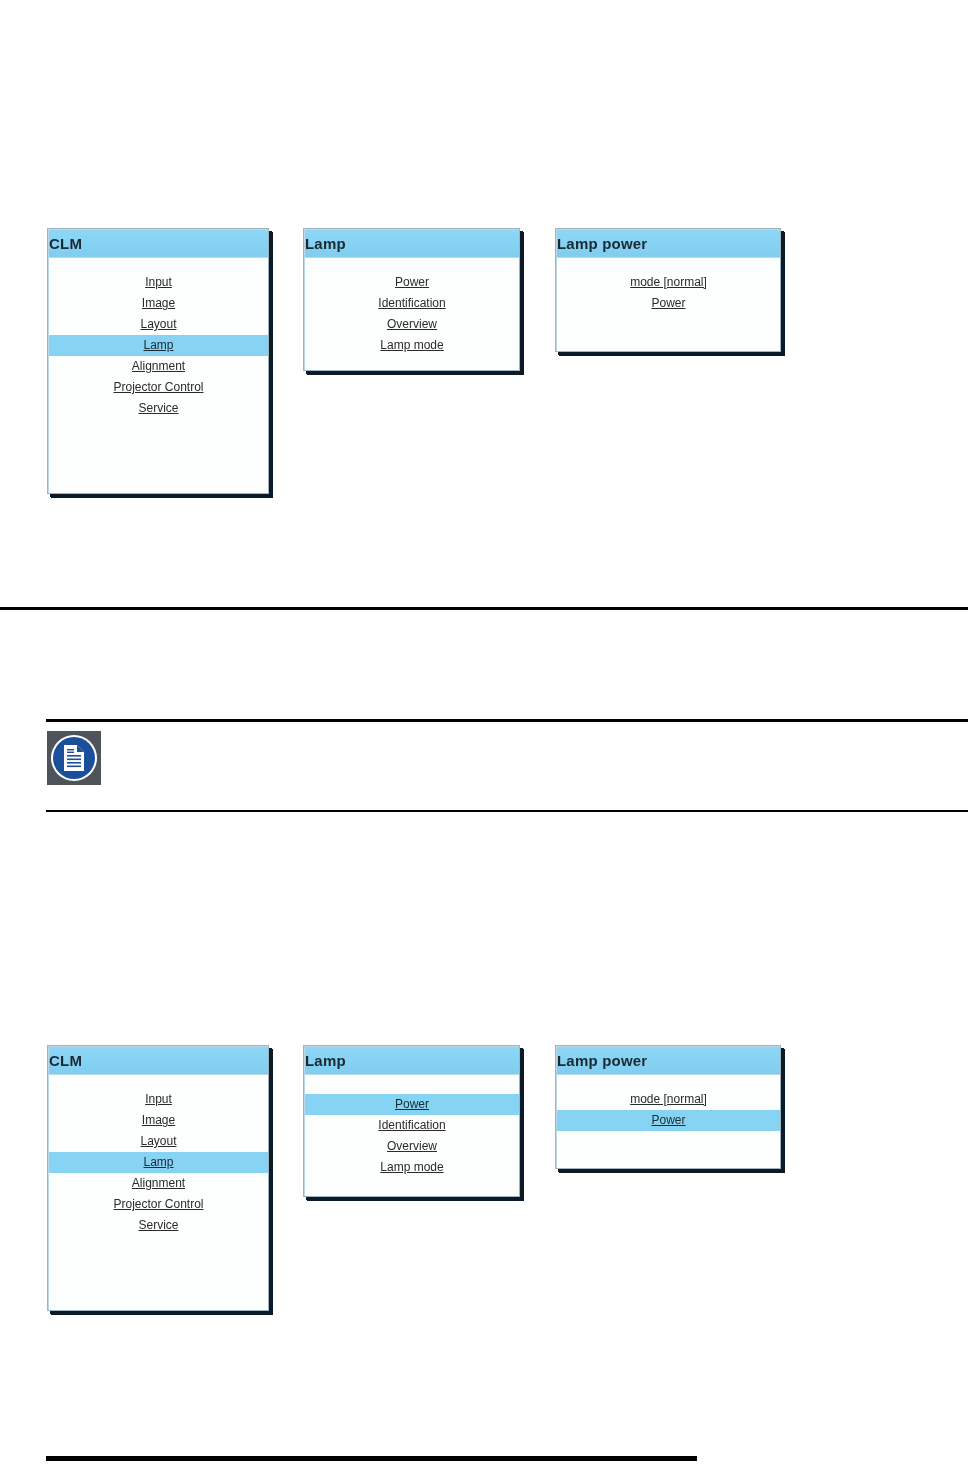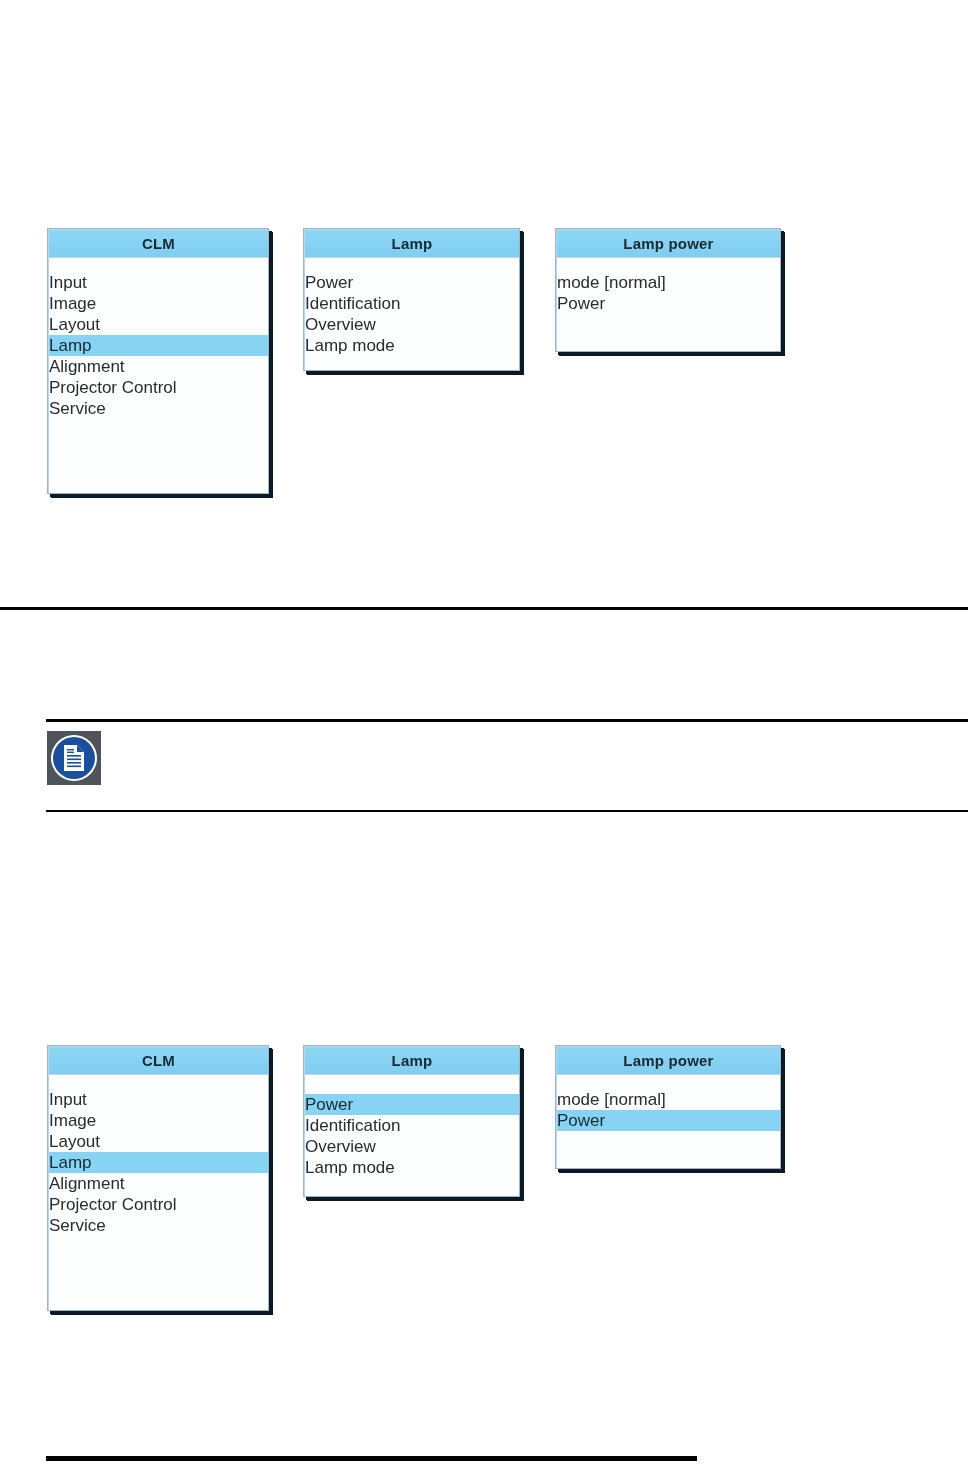--- a/index.html
+++ b/index.html
@@ -33,37 +33,39 @@
     background: #fdfefe;
     box-sizing: border-box;
     border-top: 1px solid #bcd7e6;
     border-left: 1px solid #bcd7e6;
   }
   .osd-title {
     height: 27px;
     line-height: 27px;
     background: #86d3f3;
     background: linear-gradient(180deg, #8ed7f5 0%, #7fcdf0 100%);
-    text-align: center;
+    text-align: left;
     font-size: 15px;
     font-weight: bold;
     color: #1a2a33;
     letter-spacing: 0.2px;
     border-bottom: 1px solid #bcd7e6;
   }
   .osd-body {
     position: relative;
     padding-top: 14px;
   }
   .osd-row {
     height: 21px;
     line-height: 21px;
-    font-size: 17px;
+    text-align: center;
+    font-size: 12px;
     color: #2b2b2b;
     white-space: nowrap;
+    text-decoration: underline;
   }
   .osd-row.sel {
     background: #86d3f3;
     color: #1a2a33;
   }
 
   
   .rule {
     position: absolute;
     background: #000000;

